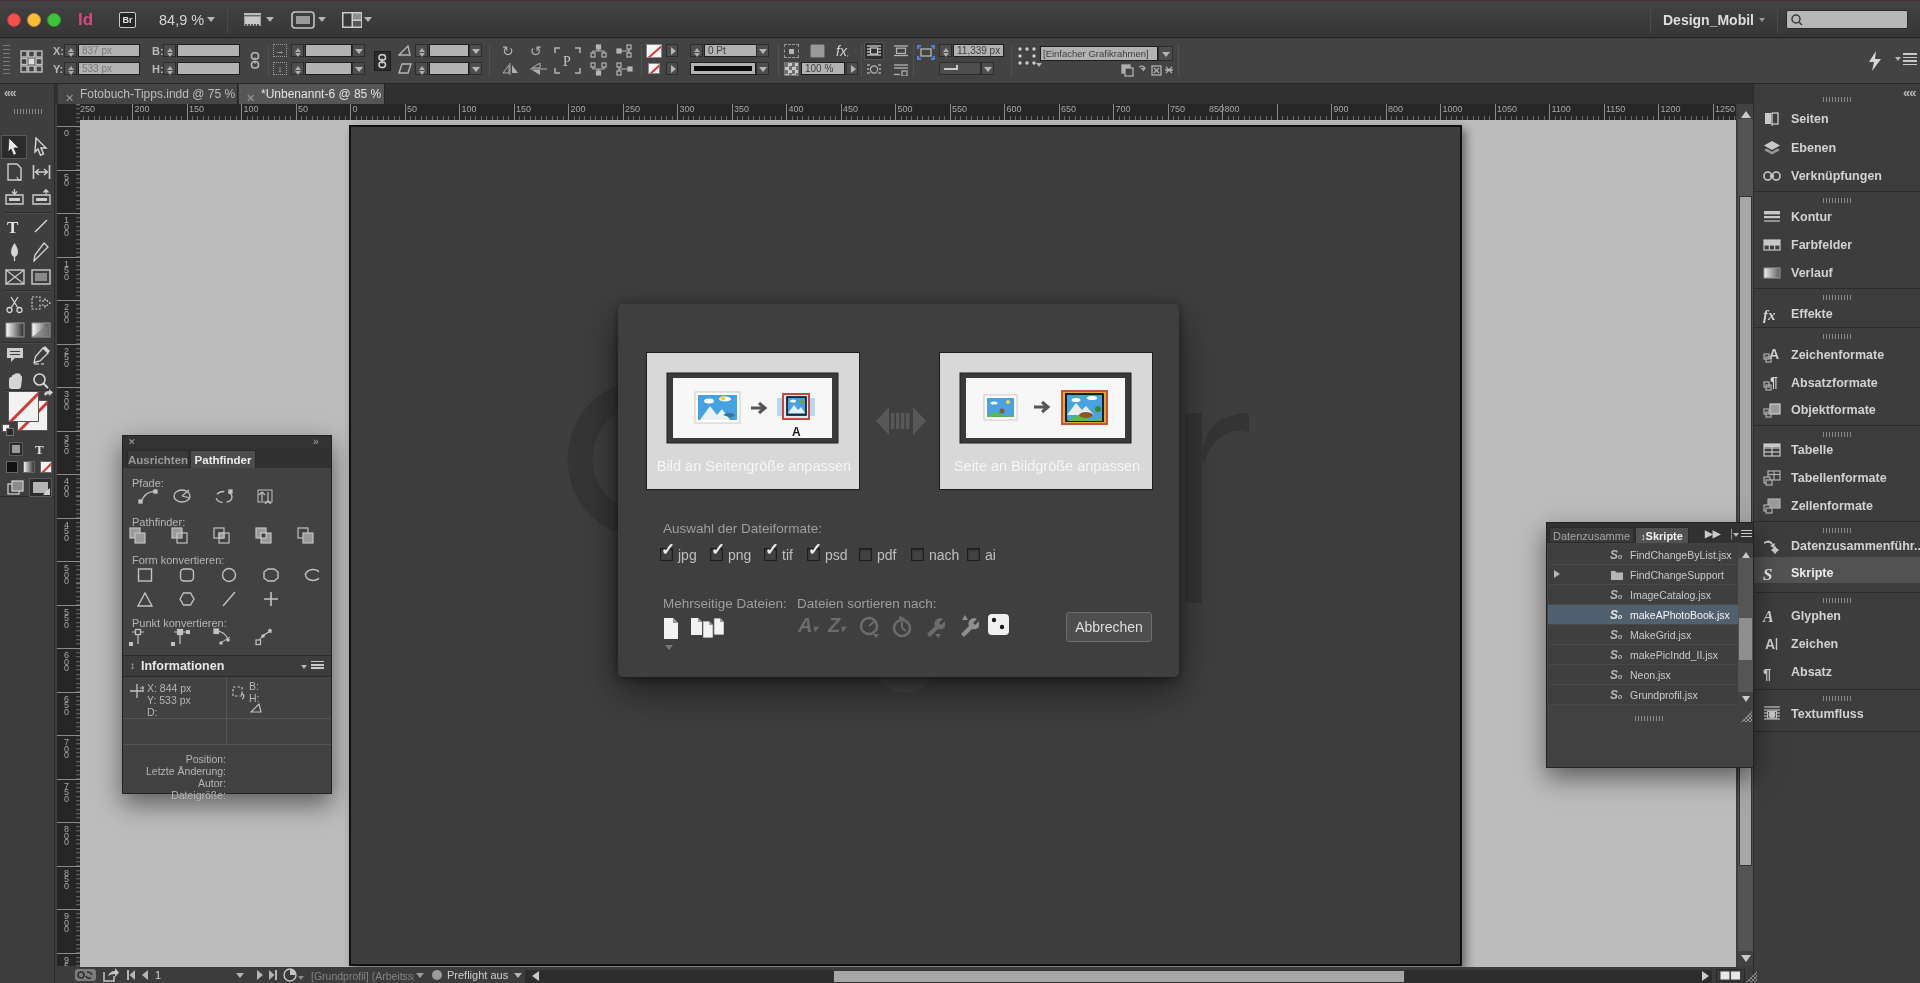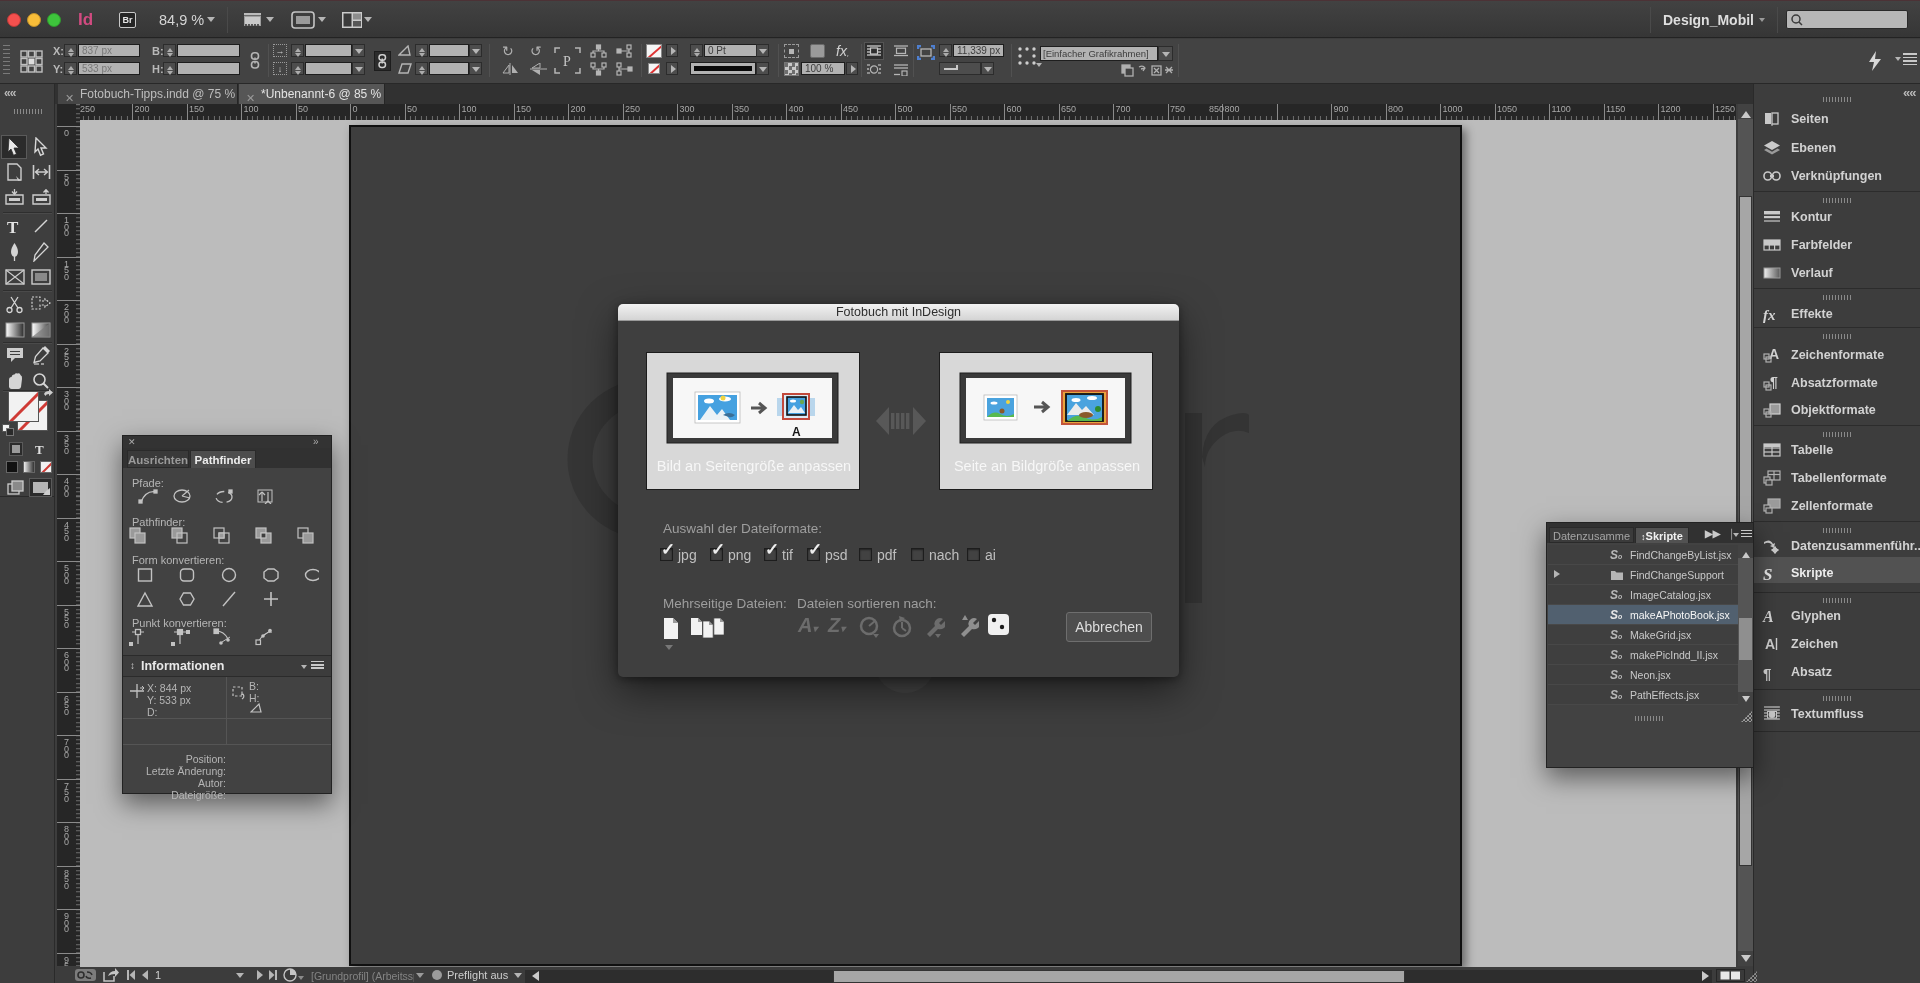--- a/index.html
+++ b/index.html
@@ -961,21 +961,20 @@
         <rect x="5" y="1" width="11" height="10" fill="#8a8a8a" stroke="#cdcdcd" stroke-width="1.3"></rect>
       </svg>
  <div class="abs" style="left:29px;top:394px;width:23px;height:19px;background:#2b2b2b;border:1px solid #5a5a5a;">
         <svg width="17" height="13" viewBox="0 0 17 13" style="margin:2px auto;">
           <rect x="1" y="1" width="15" height="11" fill="#b5b5b5"></rect>
         </svg>
         <div style="position:absolute;right:1px;bottom:1px;width:0;height:0;border:3px solid transparent;border-right:4px solid #cdcdcd;border-bottom:4px solid #cdcdcd;"></div>
       </div>
 </div>
 <div id="dialog">
- <div id="dlgtitle">Fotobuch mit InDesign</div>
  <div class="pvbox" style="left:28px;">
   <svg width="212" height="136" viewBox="0 0 212 136">
    <rect x="20" y="20" width="171" height="70" fill="#3a3a3a" stroke="#1e1e1e"></rect>
    <rect x="26" y="25" width="159" height="60" fill="#f7f7f7"></rect>
    <rect x="48" y="39" width="45" height="31" fill="#fff" stroke="#bbb" stroke-width="0.8"></rect>
    <rect x="51" y="42" width="39" height="25" fill="#45a1e0"></rect>
    <path d="M53 67 l10 -14 l7 9 l5 -6 l8 11 z" fill="#eaf2f6"></path>
    <ellipse cx="62" cy="48" rx="5" ry="2.5" fill="#fff"></ellipse>
           <ellipse cx="78" cy="46" rx="6" ry="2.5" fill="#fff"></ellipse>
    <circle cx="76" cy="45" r="2.5" fill="#f0d442"></circle>
@@ -1235,21 +1234,21 @@
  <div class="srow" style="top:122px;">
         <span class="sico">S<span style="font-size:7px;">o</span></span>
         <span style="position:absolute;left:82px;">makePicIndd_II.jsx</span>
       </div>
  <div class="srow" style="top:142px;">
         <span class="sico">S<span style="font-size:7px;">o</span></span>
         <span style="position:absolute;left:82px;">Neon.jsx</span>
       </div>
  <div class="srow" style="top:162px;">
         <span class="sico">S<span style="font-size:7px;">o</span></span>
-        <span style="position:absolute;left:82px;">PathEffects.jsx</span>
+        <span style="position:absolute;left:82px;">Grundprofil.jsx</span>
       </div>
  <div class="abs" style="left:191px;top:22px;width:15px;height:160px;background:#555;">
   <div style="position:absolute;top:0;left:0;width:15px;height:13px;background:#424242;">
           <div class="tri-u" style="border-width:4px;border-bottom-width:6px;margin-top:3px;"></div>
         </div>
   <div style="position:absolute;top:73px;left:1px;width:13px;height:42px;background:#8f8f8f;"></div>
   <div style="position:absolute;bottom:0;left:0;width:15px;height:13px;background:#424242;">
           <div class="tri-dn" style="border-width:4px;border-top-width:6px;margin-top:4px;"></div>
         </div>
  </div>

